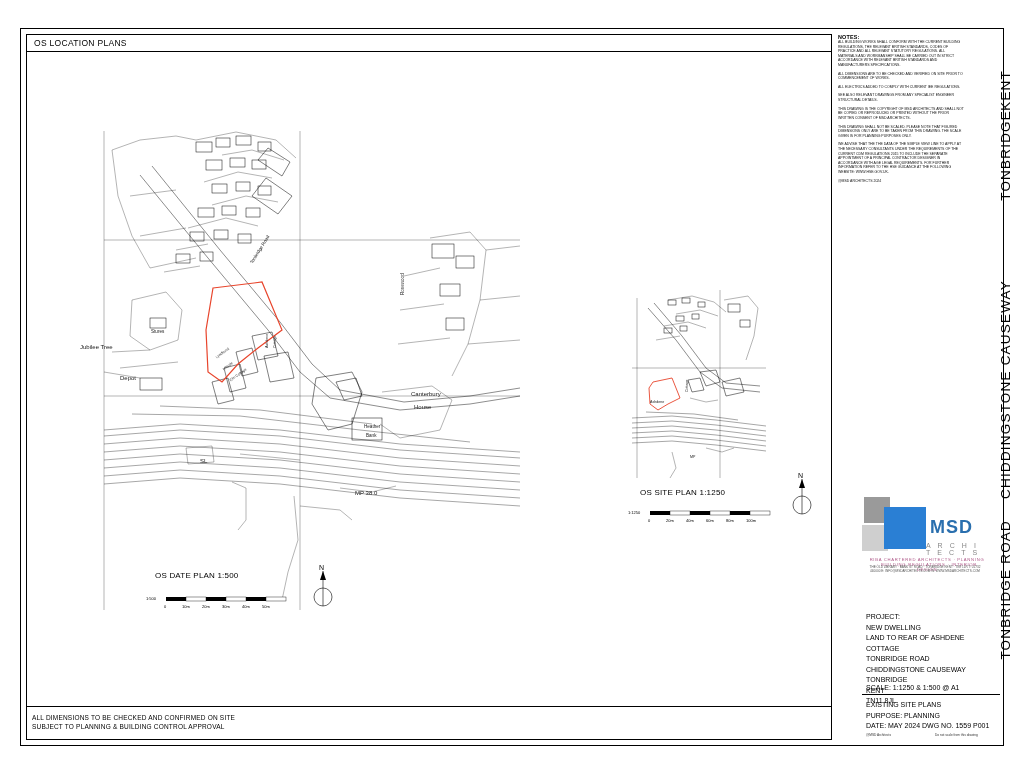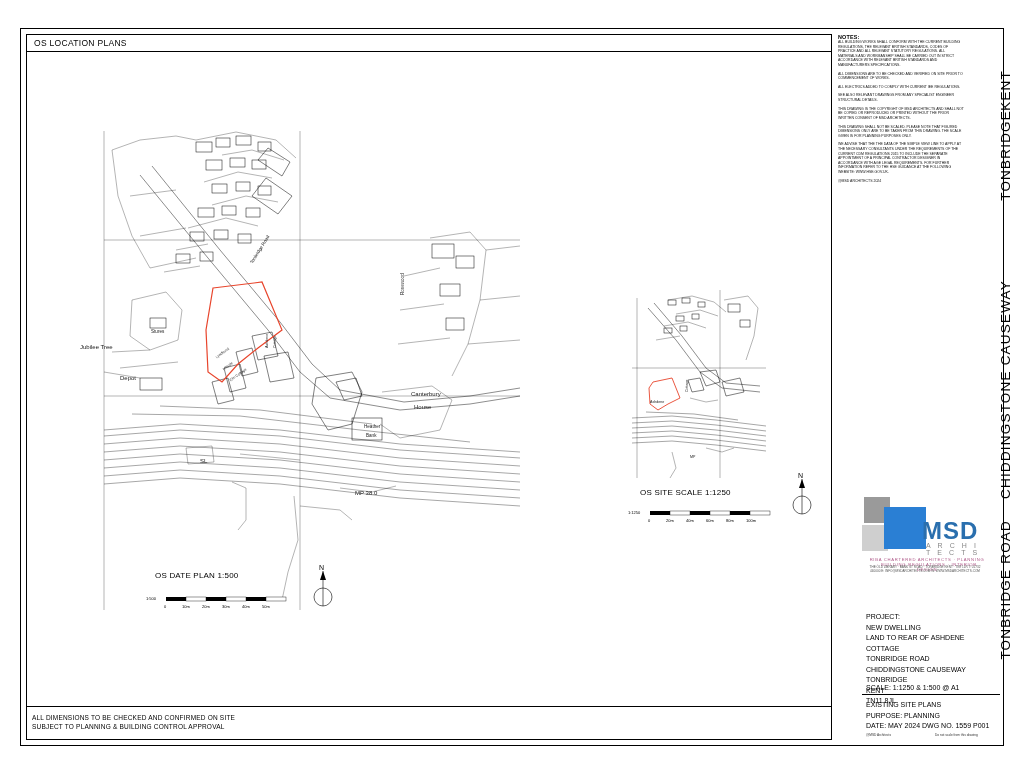--- a/index.html
+++ b/index.html
@@ -96,22 +96,22 @@
   
   .logo-wrap {
     position: absolute;
     left: 862px; top: 495px;
     width: 122px; height: 85px;
   }
   .logo-sq-grey1 { position:absolute; left:2px;  top:2px;  width:26px; height:26px; background:#9a9a9a; }
   .logo-sq-grey2 { position:absolute; left:0px;  top:30px; width:26px; height:26px; background:#cfcfcf; }
   .logo-sq-blue  { position:absolute; left:22px; top:12px; width:42px; height:42px; background:#2a7fd4; }
   .logo-msd {
-    position: absolute; left: 60px; top: 22px;
-    font-size: 24px; font-weight: bold; color: #2a6fae;
+    position: absolute; left: 68px; top: 22px;
+    font-size: 18px; font-weight: bold; color: #2a6fae;
     letter-spacing: 1px; font-family: "Liberation Sans", sans-serif;
   }
   .logo-arch {
     position: absolute; left: 64px; top: 47px;
     font-size: 7px; color: #888; letter-spacing: 2.6px;
   }
   .logo-strap {
     position: absolute; left: 6px; top: 62px;
     font-size: 4.2px; color: #b05a8a; letter-spacing: .7px; width: 118px;
     text-align: center;
@@ -431,21 +431,21 @@
   <div class="plan-title" style="left:155px; top:571px;">OS DATE PLAN 1:500</div>
   <div class="scalebar-lbl" style="left:146px; top:596px;">1:500</div>
   <div class="scalebar-lbl" style="left:164px; top:604px;">0</div>
   <div class="scalebar-lbl" style="left:182px; top:604px;">10m</div>
   <div class="scalebar-lbl" style="left:202px; top:604px;">20m</div>
   <div class="scalebar-lbl" style="left:222px; top:604px;">30m</div>
   <div class="scalebar-lbl" style="left:242px; top:604px;">40m</div>
   <div class="scalebar-lbl" style="left:262px; top:604px;">50m</div>
   <div class="north-lbl" style="left:319px; top:564px;">N</div>
 
-  <div class="plan-title" style="left:640px; top:488px;">OS SITE SCALE 1:1250</div>
+  <div class="plan-title" style="left:640px; top:488px;">OS SITE PLAN 1:1250</div>
   <div class="scalebar-lbl" style="left:628px; top:510px;">1:1250</div>
   <div class="scalebar-lbl" style="left:648px; top:518px;">0</div>
   <div class="scalebar-lbl" style="left:666px; top:518px;">20m</div>
   <div class="scalebar-lbl" style="left:686px; top:518px;">40m</div>
   <div class="scalebar-lbl" style="left:706px; top:518px;">60m</div>
   <div class="scalebar-lbl" style="left:726px; top:518px;">80m</div>
   <div class="scalebar-lbl" style="left:746px; top:518px;">100m</div>
   <div class="north-lbl" style="left:798px; top:472px;">N</div>
 
   <div id="map-labels-500">

